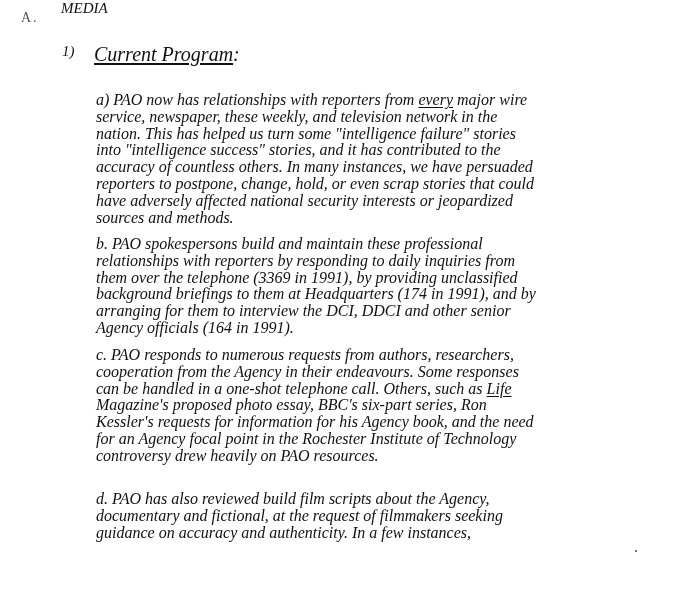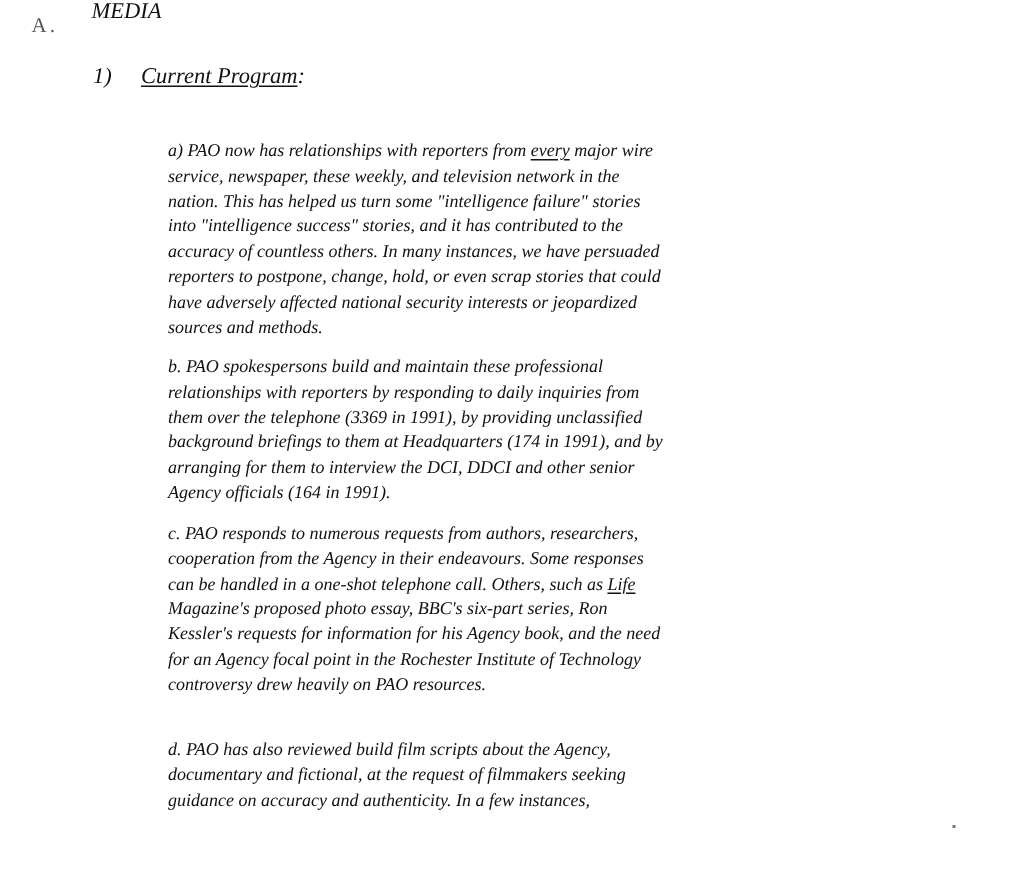--- a/index.html
+++ b/index.html
@@ -36,32 +36,32 @@
       position: absolute;
       left: 62px;
       top: 43px;
       font-size: 15px;
       font-style: italic;
     }
     .sub-title {
       position: absolute;
       left: 94px;
       top: 43px;
-      font-size: 15px;
+      font-size: 20px;
       font-style: italic;
     }
     .sub-title .u {
       text-decoration: underline;
       text-underline-offset: 2px;
     }
     .para {
       position: absolute;
-      left: 112px;
+      left: 96px;
       width: 460px;
-      font-size: 12px;
+      font-size: 16px;
       font-style: italic;
       line-height: 16.8px;
       margin: 0;
     }
     .para .line {
       display: block;
       white-space: nowrap;
     }
     .para .u {
       text-decoration: underline;

